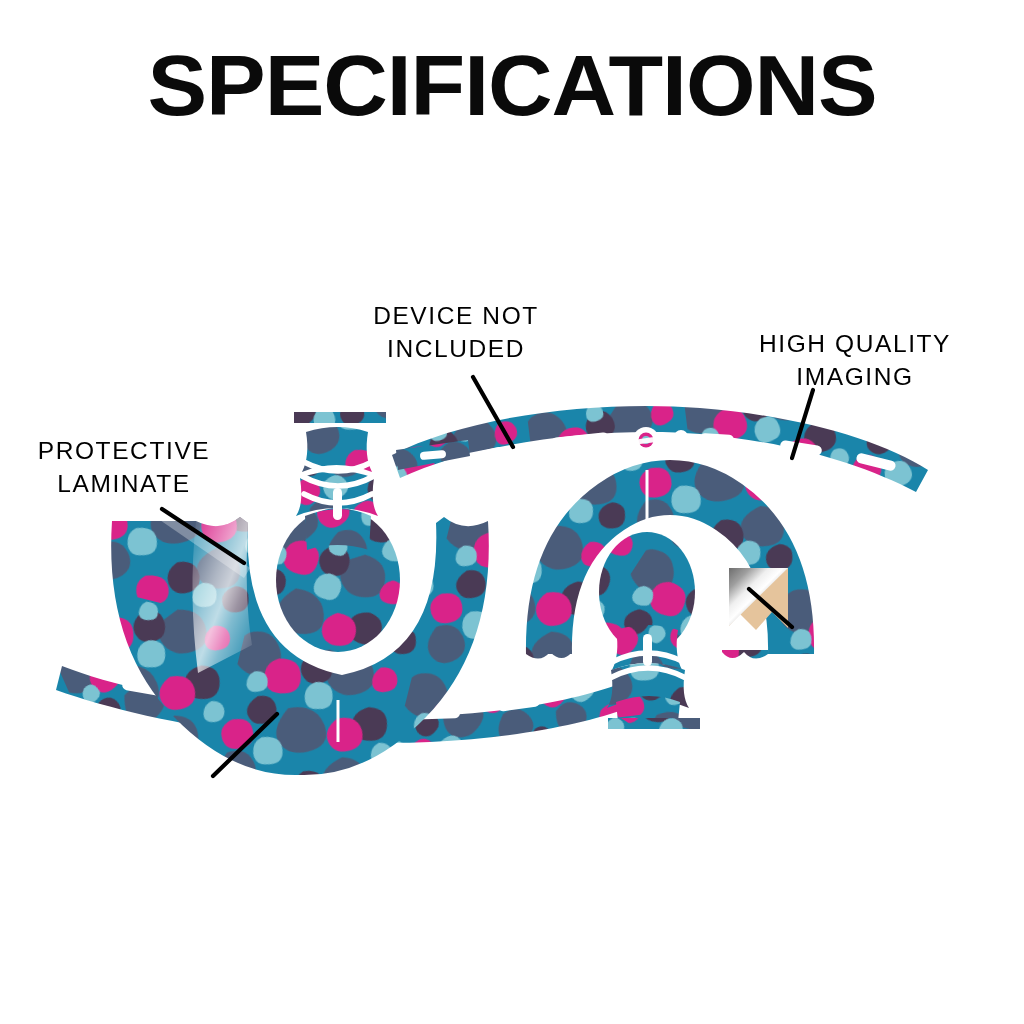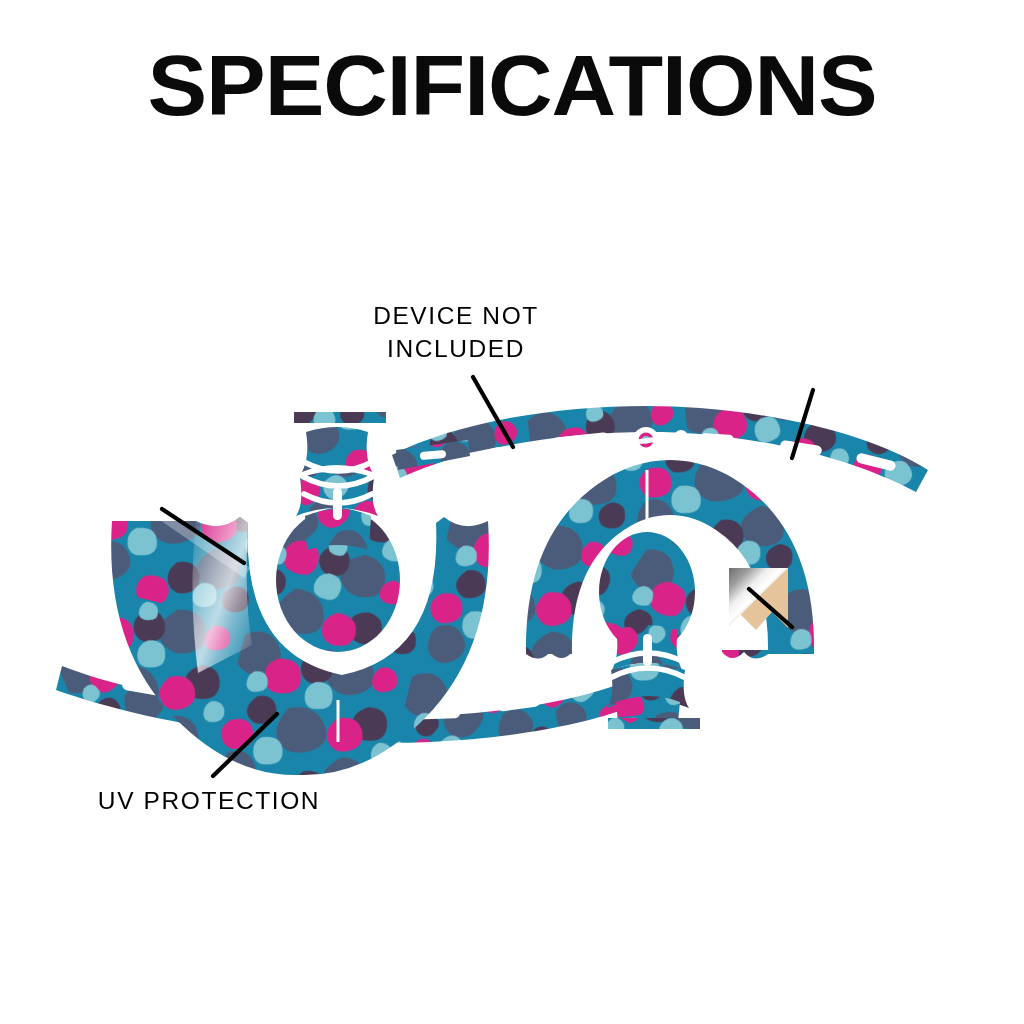--- a/index.html
+++ b/index.html
@@ -224,18 +224,21 @@
       <line x1="792" y1="627" x2="749" y2="589"></line>
       <line x1="213" y1="776" x2="277" y2="714"></line>
     </g>
   </svg>
 
   <div class="title">SPECIFICATIONS</div>
 
   <div class="label" style="left:306px; top:300px; width:300px;">DEVICE NOT
 INCLUDED</div>
 
-
-
-
-  <div class="label" style="left:59px; top:785px; width:300px;">UV PROTECTION</div>
+  <div class="label" style="left:712px; top:328px; width:286px;">HIGH QUALITY
+IMAGING</div>
+
+  <div class="label l-left" style="left:4px; top:435px; width:240px;">PROTECTIVE
+LAMINATE</div>
+
+
 
 </div>
 
 </body></html>

